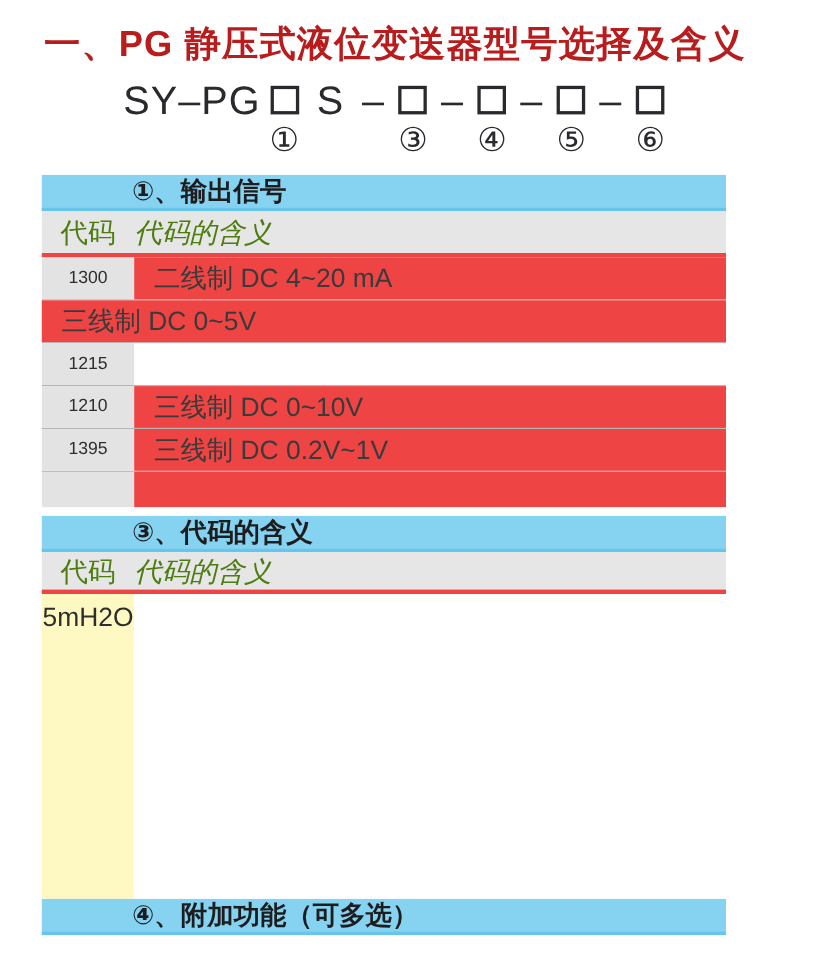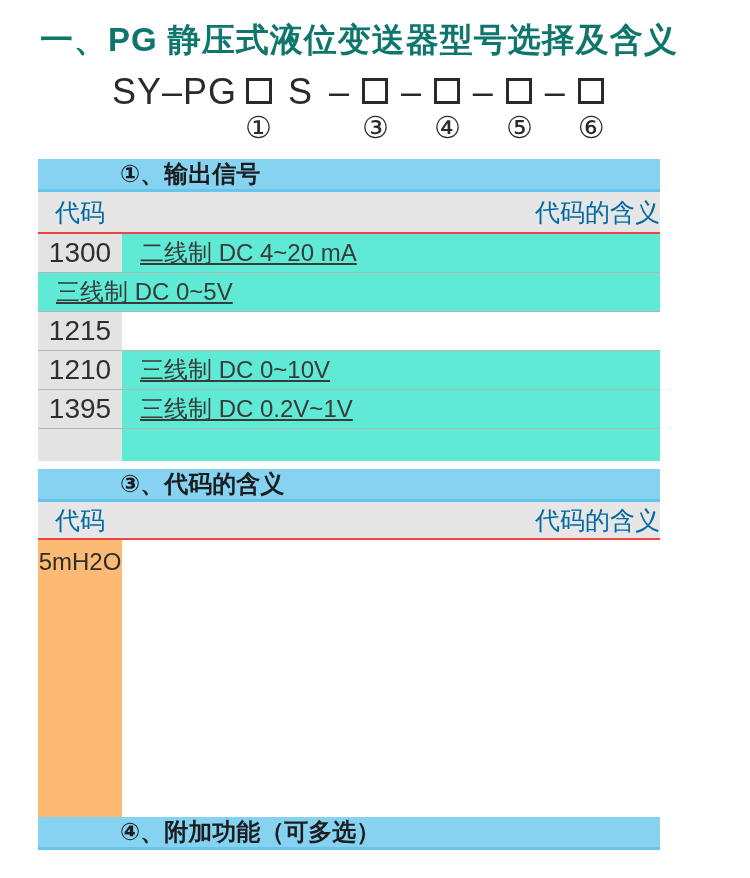--- a/index.html
+++ b/index.html
@@ -6,21 +6,21 @@
   html, body { width: 750px; height: 878px; background: #ffffff; overflow: hidden; }
   body { font-family: "Liberation Sans", "DejaVu Sans", sans-serif; color: #3a3a3a; }
 
   .page { position: relative; width: 750px; height: 878px; background: #fff; }
 
   
   .page-title {
     margin: 18px 0 0 40px;
     font-size: 33px;
     font-weight: bold;
-    color: #0f766e;
+    color: #b91c1c;
     letter-spacing: 1px;
     white-space: nowrap;
   }
 
   
   .model-row {
     display: flex;
     align-items: flex-start;
     margin: 10px 0 0 112px;
     color: #2a2a2e;
@@ -68,53 +68,52 @@
     padding-left: 82px;
     font-size: 24px;
     font-weight: bold;
     color: #1d1d1f;
   }
   .thead {
     display: flex;
     background: #e6e6e6;
     height: 42px;
     align-items: center;
-    border-bottom: 2px solid #ef4444;
+    border-bottom: 4px solid #ef4444;
     font-size: 25px;
-    color: #0369a1;
+    color: #4d7c0f;
   }
   .t2 .thead { height: 38px; }
   .thead .c1 { width: 84px; text-align: center; }
-  .thead .c2 { flex: 1; text-align: right; }
+  .thead .c2 { flex: 1; text-align: left; font-style: italic; }
 
   .row { display: flex; height: 39px; border-bottom: 1px solid #b5b5b5; }
   .row:last-child { border-bottom: none; height: 32px; }
   .row .c1 {
     width: 84px;
     background: #e3e3e3;
     display: flex; align-items: center; justify-content: center;
-    font-size: 28px;
+    font-size: 16px;
     color: #2e2e2e;
   }
   .row .c2 {
     flex: 1;
-    background: #5eead4;
+    background: #ef4444;
     display: flex; align-items: center;
     padding-left: 18px;
     font-size: 24px;
     color: #3a3a3a;
     white-space: nowrap;
-    text-decoration: underline;
   }
 
   
   .range-body { display: flex; min-height: 277px; }
   .range-body .c1 {
     width: 84px;
-    background: #fdba74;
+    background: #fef9c3;
     font-size: 24px;
     color: #2e2e2e;
     text-align: center;
     padding-top: 8px;
   }
   .range-lines { flex: 1; background: #fff; padding: 1px 0 0 14px; }
   .range-line {
     height: 39px;
     display: flex; align-items: center;
     font-size: 24px;

